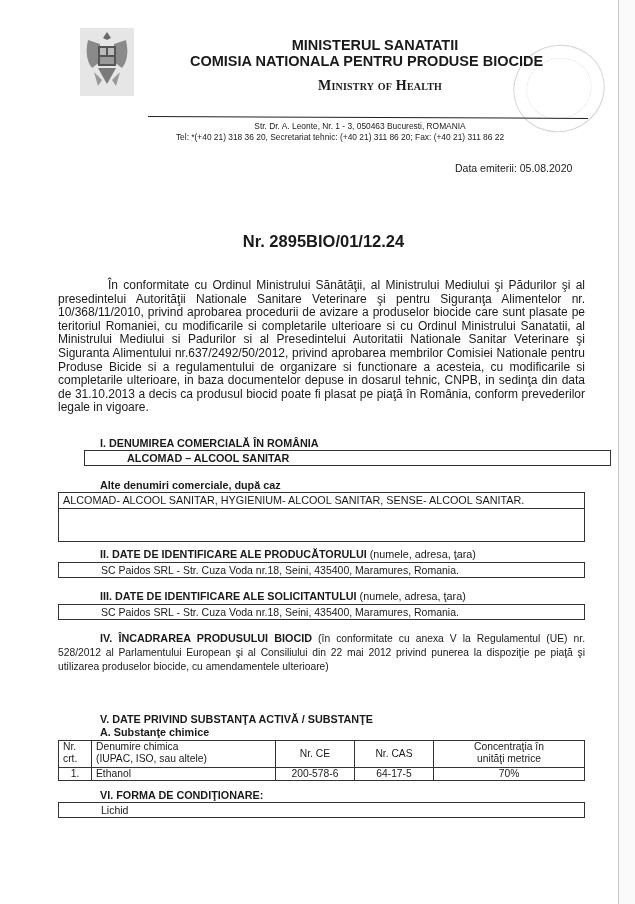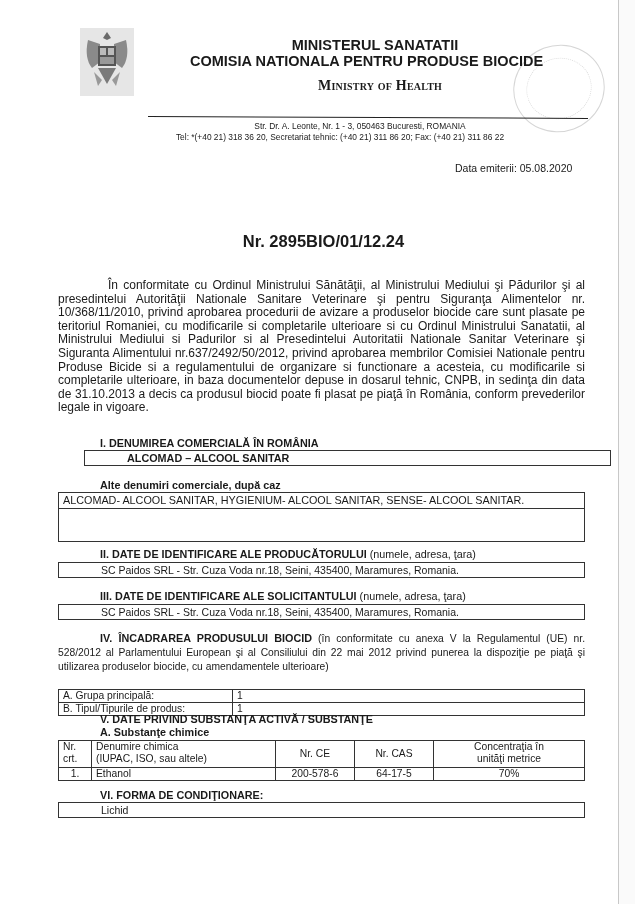--- a/index.html
+++ b/index.html
@@ -93,32 +93,20 @@
   <div class="box" style="left:58px; top:562px; width:527px; height:16px;">
     <span class="box-text" style="left:42px; top:1px;">SC Paidos SRL - Str. Cuza Voda nr.18, Seini, 435400, Maramures, Romania.</span>
   </div>
 
   <div class="sec-title" style="left:100px; top:590px;"><span>III. DATE DE IDENTIFICARE ALE SOLICITANTULUI</span><span class="normal"> (numele, adresa, ţara)</span></div>
   <div class="box" style="left:58px; top:604px; width:527px; height:16px;">
     <span class="box-text" style="left:42px; top:1px;">SC Paidos SRL - Str. Cuza Voda nr.18, Seini, 435400, Maramures, Romania.</span>
   </div>
 
   <div style="position:absolute; left:58px; top:631px; width:527px; font-size:10.3px; line-height:14px; text-align:justify; text-indent:42px;"><b style="font-size:10.8px;">IV. ÎNCADRAREA PRODUSULUI BIOCID</b><span> (în conformitate cu anexa V la Regulamentul (UE) nr. 528/2012 al Parlamentului European şi al Consiliului din 22 mai 2012 privind punerea la dispoziţie pe piaţă şi utilizarea produselor biocide, cu amendamentele ulterioare)</span></div>
-  <table class="small-table">
-    <tbody>
-        <tr>
-      <td style="width:165px;">A. Grupa principală:</td>
-      <td>1</td>
-    </tr>
-    <tr>
-      <td>B. Tipul/Tipurile de produs:</td>
-      <td>1</td>
-    </tr>
-  </tbody>
-    </table>
 
   <div class="sec-title" style="left:100px; top:713px;">V. DATE PRIVIND SUBSTANŢA ACTIVĂ / SUBSTANŢE</div>
   <div class="sec-title" style="left:100px; top:726px;">A. Substanţe chimice</div>
   <table class="chem-table">
     <tbody>
         <tr>
       <td style="width:24px; height:26px;"><span>Nr.</span><br><span>crt.</span></td>
       <td style="width:175px;"><span>Denumire chimica</span><br><span>(IUPAC, ISO, sau altele)</span></td>
       <td class="c" style="width:70px; vertical-align:middle;">Nr. CE</td>
       <td class="c" style="width:70px; vertical-align:middle;">Nr. CAS</td>

